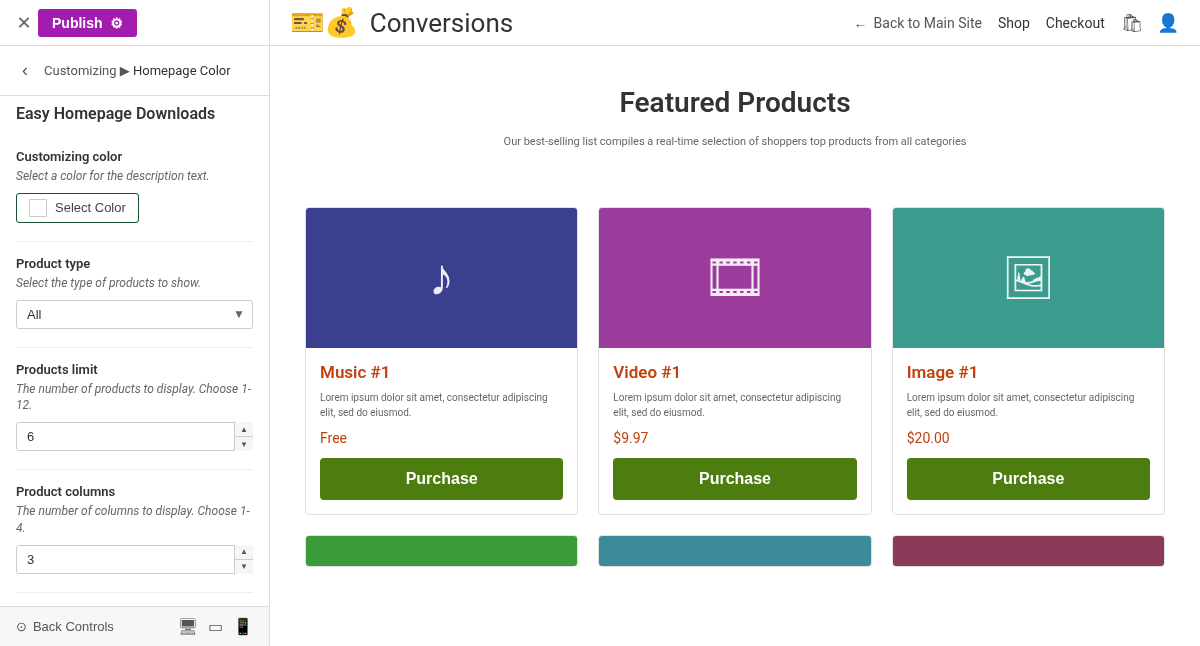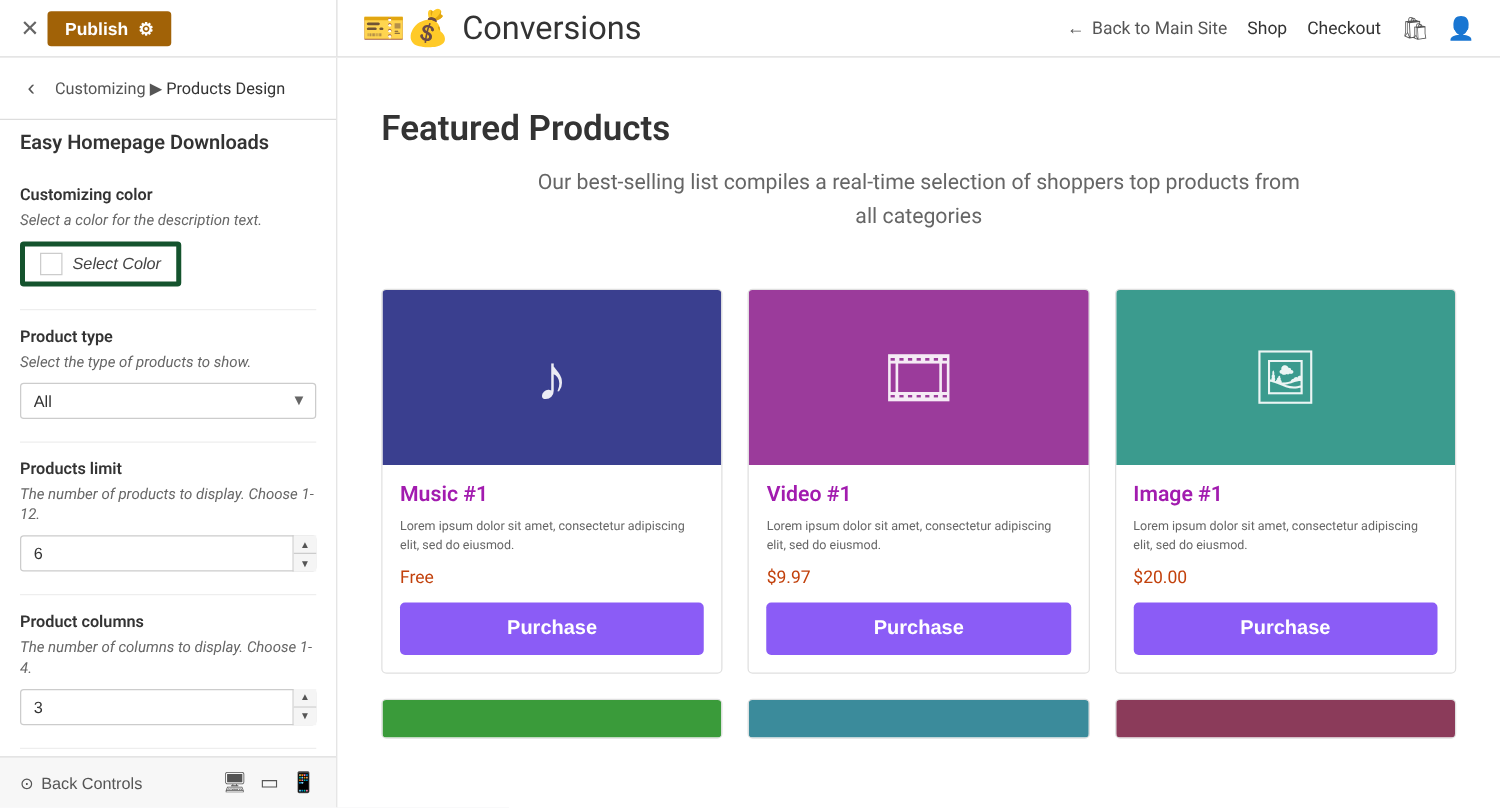--- a/index.html
+++ b/index.html
@@ -5,21 +5,21 @@
     * { box-sizing: border-box; margin: 0; padding: 0; }
     body { font-family: -apple-system, BlinkMacSystemFont, 'Segoe UI', Roboto, sans-serif; font-size: 14px; background: #f0f0f1; overflow: hidden; }
 
     
     .app-container { display: flex; flex-direction: column; width: 1200px; height: 646px; overflow: hidden; }
 
     
     .top-bar { display: flex; align-items: center; background: #fff; height: 46px; border-bottom: 1px solid #ddd; flex-shrink: 0; position: relative; z-index: 10; }
     .top-bar-left { display: flex; align-items: center; width: 270px; flex-shrink: 0; border-right: 1px solid #ddd; height: 100%; padding: 0 10px; }
     .close-btn { width: 28px; height: 28px; background: none; border: none; cursor: pointer; display: flex; align-items: center; justify-content: center; color: #666; font-size: 18px; }
-    .publish-btn { background: #a16207; color: #fff; border: none; border-radius: 3px; padding: 6px 14px; font-size: 14px; font-weight: 600; cursor: pointer; display: flex; align-items: center; gap: 8px; }
+    .publish-btn { background: #a21caf; color: #fff; border: none; border-radius: 3px; padding: 6px 14px; font-size: 14px; font-weight: 600; cursor: pointer; display: flex; align-items: center; gap: 8px; }
     .top-bar-center { flex: 1; display: flex; align-items: center; padding: 0 20px; }
     .site-logo { display: flex; align-items: center; gap: 10px; }
     .logo-icon { font-size: 28px; }
     .site-title { font-size: 26px; font-weight: 400; color: #333; }
     .top-bar-right { display: flex; align-items: center; gap: 16px; padding: 0 20px; margin-left: auto; }
     .back-link { display: flex; align-items: center; gap: 6px; color: #555; font-size: 14px; text-decoration: none; }
     .nav-link { color: #333; font-size: 14px; text-decoration: none; }
     .top-bar-icons { display: flex; gap: 14px; align-items: center; }
     .icon-btn { font-size: 18px; color: #555; cursor: pointer; background: none; border: none; }
 
@@ -33,21 +33,21 @@
     .breadcrumb { font-size: 13px; color: #555; }
     .breadcrumb-current { color: #333; }
     .sidebar-title { padding: 8px 16px 12px; font-size: 16px; font-weight: 600; color: #333; }
     .sidebar-content { padding: 0 16px; overflow-y: auto; flex: 1; }
 
     .field-group { margin-bottom: 18px; padding-top: 14px; border-top: 1px solid #eee; }
     .field-group:first-child { border-top: none; }
     .field-label { font-size: 13px; font-weight: 600; color: #333; margin-bottom: 4px; }
     .field-hint { font-size: 12px; color: #666; font-style: italic; margin-bottom: 8px; line-height: 1.4; }
 
-    .color-btn { display: flex; align-items: center; gap: 8px; border: 4px solid #14532d; background: #fff; padding: 5px 12px; border-radius: 3px; cursor: pointer; font-size: 13px; color: #444; font-style: italic; }
+    .color-btn { display: flex; align-items: center; gap: 8px; border: 1px solid #14532d; background: #fff; padding: 5px 12px; border-radius: 3px; cursor: pointer; font-size: 13px; color: #444; }
     .color-swatch { width: 18px; height: 18px; border: 1px solid #ccc; background: #fff; display: inline-block; }
 
     .select-wrapper { position: relative; }
     .select-wrapper select { width: 100%; padding: 6px 28px 6px 10px; border: 1px solid #ccc; border-radius: 3px; background: #fff; font-size: 13px; color: #333; appearance: none; cursor: pointer; }
     .select-arrow { position: absolute; right: 8px; top: 50%; transform: translateY(-50%); color: #666; font-size: 12px; pointer-events: none; }
 
     .number-input-wrapper { position: relative; }
     .number-input-wrapper input { width: 100%; padding: 6px 28px 6px 10px; border: 1px solid #ccc; border-radius: 3px; font-size: 13px; color: #333; }
     .number-spinners { position: absolute; right: 0; top: 0; bottom: 0; display: flex; flex-direction: column; border-left: 1px solid #ccc; }
     .spinner-btn { flex: 1; background: #f5f5f5; border: none; border-bottom: 1px solid #ccc; cursor: pointer; font-size: 8px; color: #555; padding: 0 5px; display: flex; align-items: center; justify-content: center; }
@@ -55,37 +55,37 @@
 
     
     .sidebar-bottom { border-top: 1px solid #ddd; padding: 10px 16px; display: flex; align-items: center; justify-content: space-between; background: #f7f7f7; }
     .hide-controls-btn { display: flex; align-items: center; gap: 6px; font-size: 13px; color: #555; background: none; border: none; cursor: pointer; }
     .device-icons { display: flex; gap: 10px; }
     .device-icon { font-size: 16px; color: #555; cursor: pointer; background: none; border: none; }
 
     
     .content-area { flex: 1; overflow-y: auto; background: #fff; }
     .featured-section { max-width: 900px; margin: 0 auto; padding: 40px 20px; }
-    .section-title { text-align: left; font-size: 28px; font-weight: 600; color: #333; margin-bottom: 14px; }
-    .section-subtitle { text-align: center; font-size: 17px; color: #666; margin-bottom: 44px; line-height: 1.6; max-width: 620px; margin-left: auto; margin-right: auto; }
+    .section-title { text-align: center; font-size: 28px; font-weight: 600; color: #333; margin-bottom: 14px; }
+    .section-subtitle { text-align: center; font-size: 11px; color: #666; margin-bottom: 56px; line-height: 1.6; max-width: 620px; margin-left: auto; margin-right: auto; }
 
     .products-grid { display: grid; grid-template-columns: repeat(3, 1fr); gap: 20px; }
     .product-card { border: 1px solid #e0e0e0; border-radius: 4px; overflow: hidden; }
     .product-thumb { width: 100%; height: 140px; display: flex; align-items: center; justify-content: center; }
     .thumb-blue { background: #3a3f8f; }
     .thumb-purple { background: #9b3b9b; }
     .thumb-teal { background: #3b9b8e; }
     .thumb-green { background: #3a9b3a; }
     .thumb-cyan { background: #3b8b9b; }
     .thumb-maroon { background: #8b3b5a; }
     .product-info { padding: 14px; }
-    .product-name { font-size: 17px; font-weight: 600; color: #a21caf; margin-bottom: 8px; }
+    .product-name { font-size: 17px; font-weight: 600; color: #c2410c; margin-bottom: 8px; }
     .product-desc { font-size: 10px; color: #666; line-height: 1.5; margin-bottom: 10px; }
     .product-price { font-size: 14px; color: #c2410c; margin-bottom: 12px; }
-    .purchase-btn { width: 100%; background: #8b5cf6; color: #fff; border: none; border-radius: 4px; padding: 12px; font-size: 16px; font-weight: 600; cursor: pointer; }
+    .purchase-btn { width: 100%; background: #4d7c0f; color: #fff; border: none; border-radius: 4px; padding: 12px; font-size: 16px; font-weight: 600; cursor: pointer; }
 
     
     .products-grid-row2 { display: grid; grid-template-columns: repeat(3, 1fr); gap: 20px; margin-top: 20px; }
     .partial-thumb { width: 100%; height: 30px; }
   </style>
 </head>
 <body>
 
 <div class="app-container">
 
@@ -120,21 +120,21 @@
   </div>
 
   <div class="main-area">
 
     <div class="sidebar">
       <div class="sidebar-nav">
         <button class="back-arrow-btn">‹</button>
         <span class="breadcrumb">
           <span>Customizing</span>
           <span>▶</span>
-          <span class="breadcrumb-current">Products Design</span>
+          <span class="breadcrumb-current">Homepage Color</span>
         </span>
       </div>
       <div class="sidebar-title">Easy Homepage Downloads</div>
       <div class="sidebar-content">
 
         <div class="field-group">
           <div class="field-label">Customizing color</div>
           <div class="field-hint">Select a color for the description text.</div>
           <button class="color-btn">
             <span class="color-swatch"></span>

